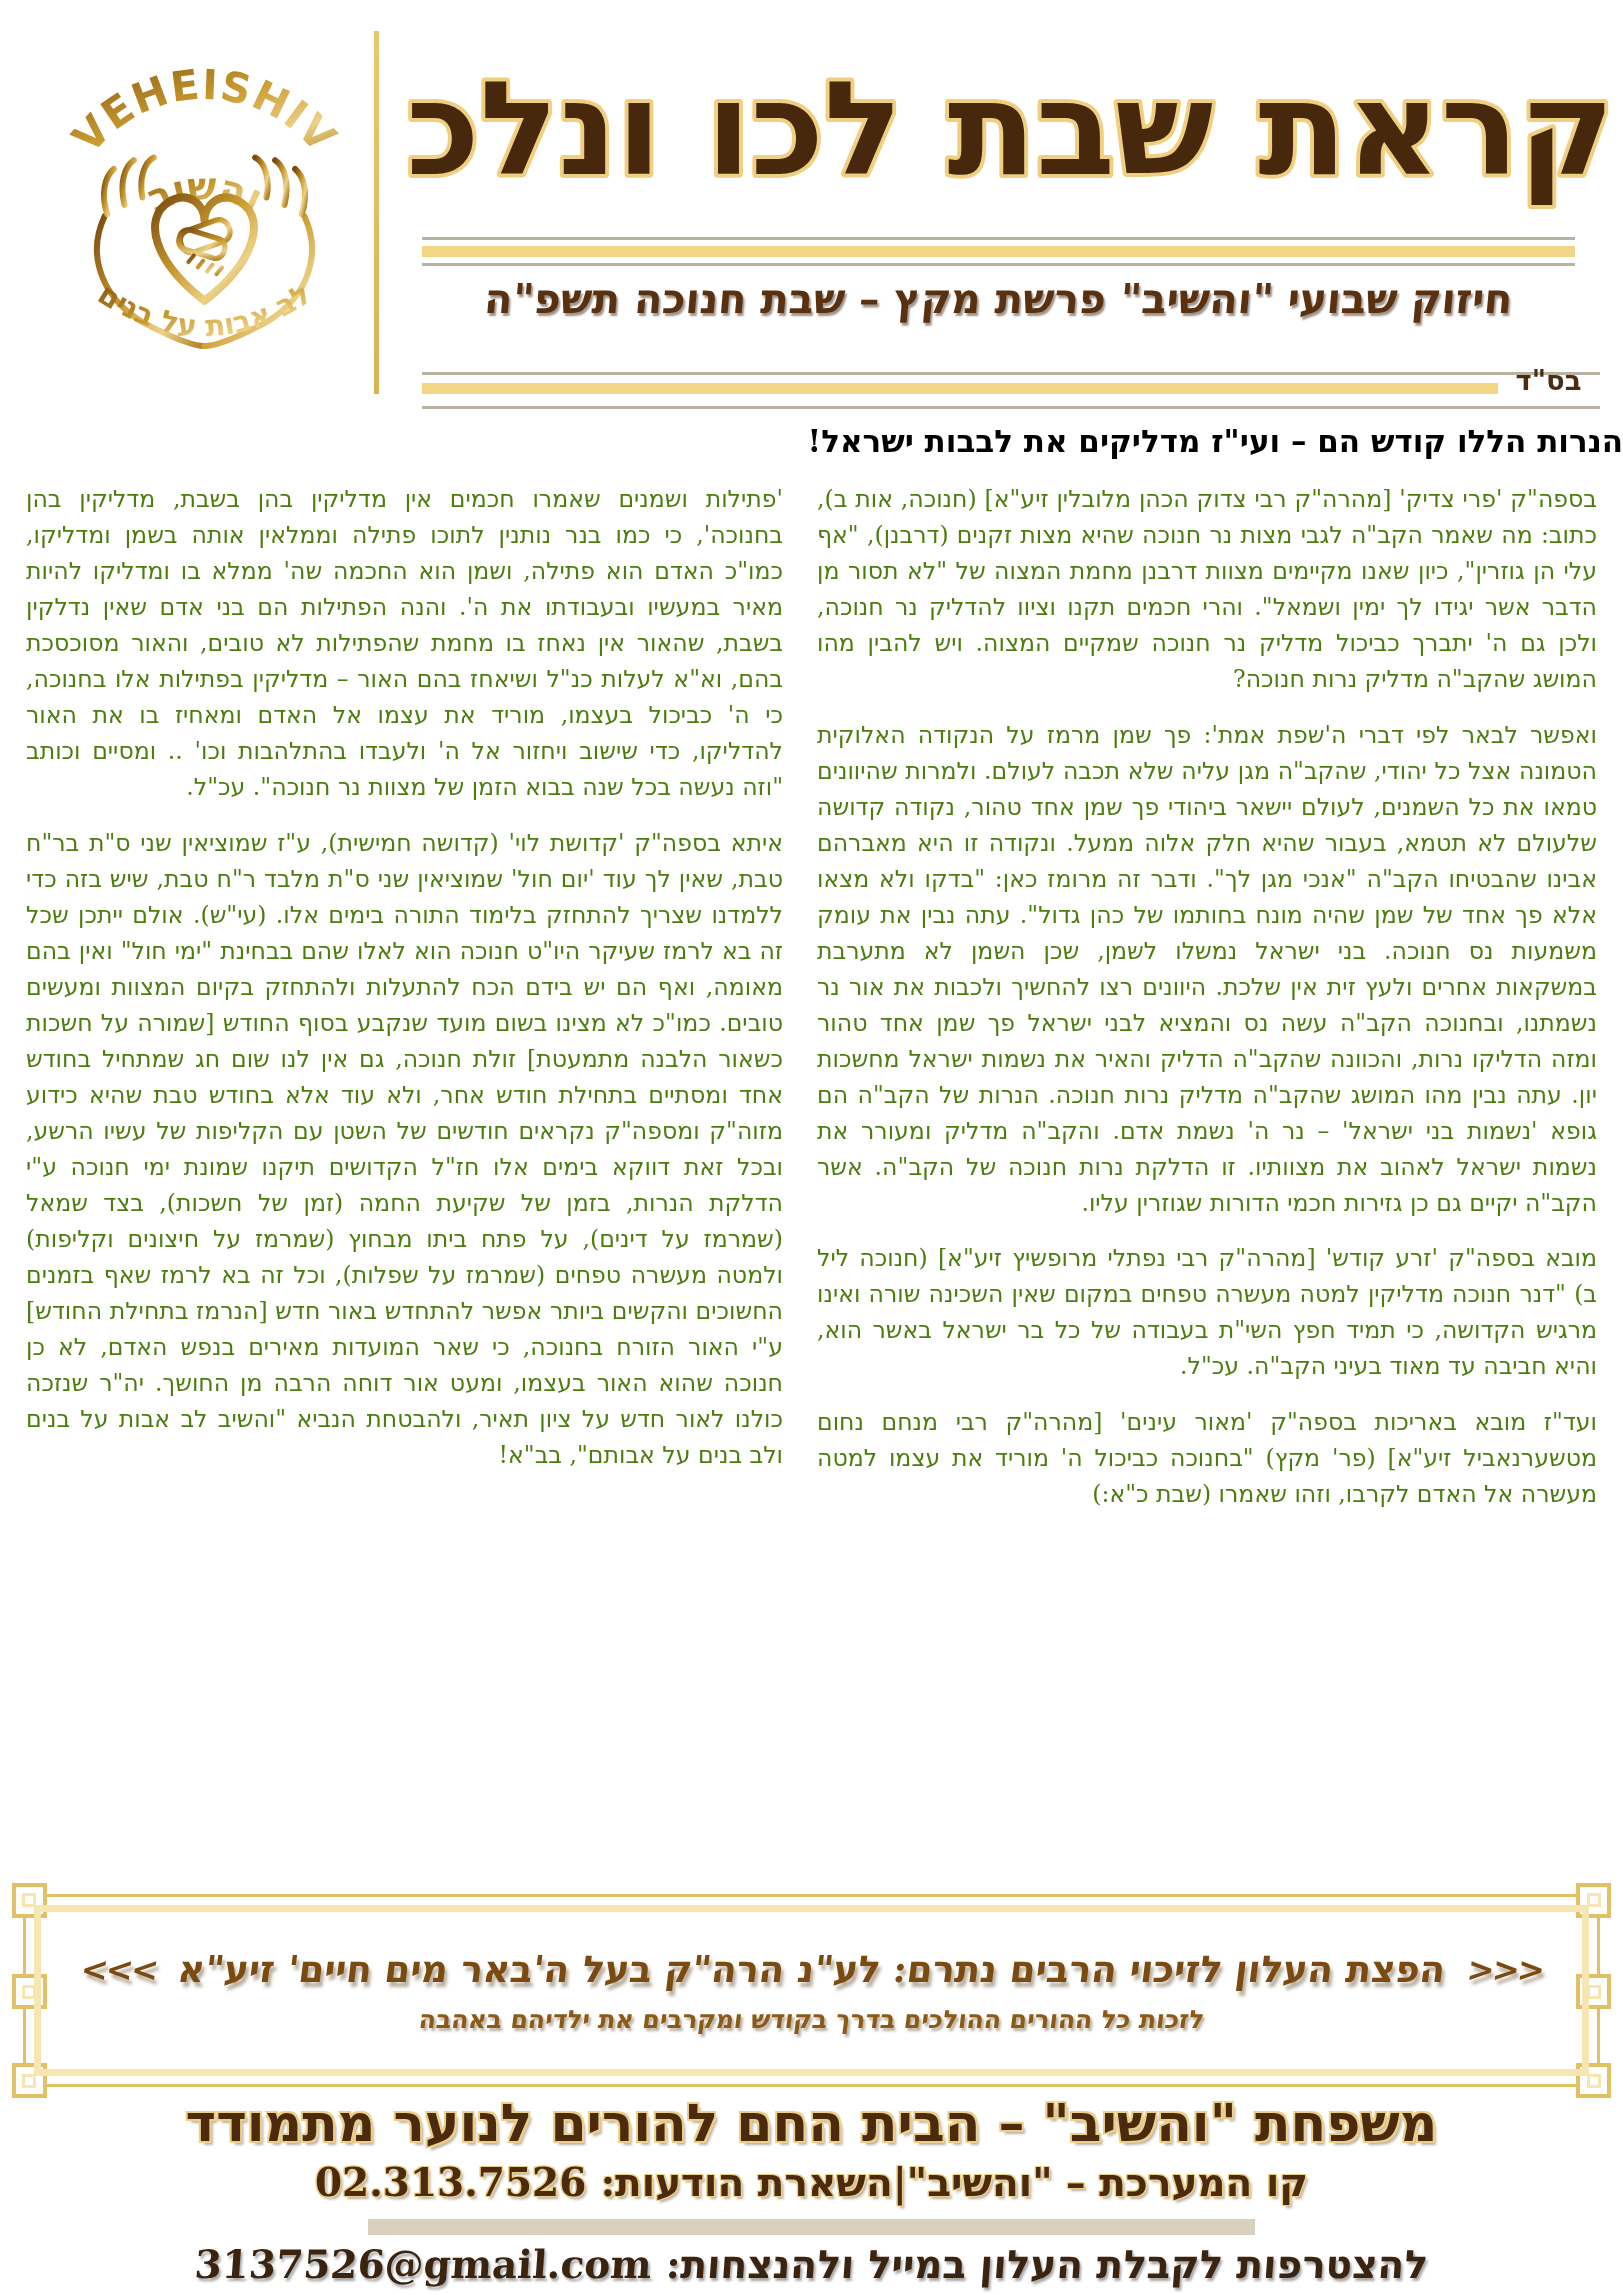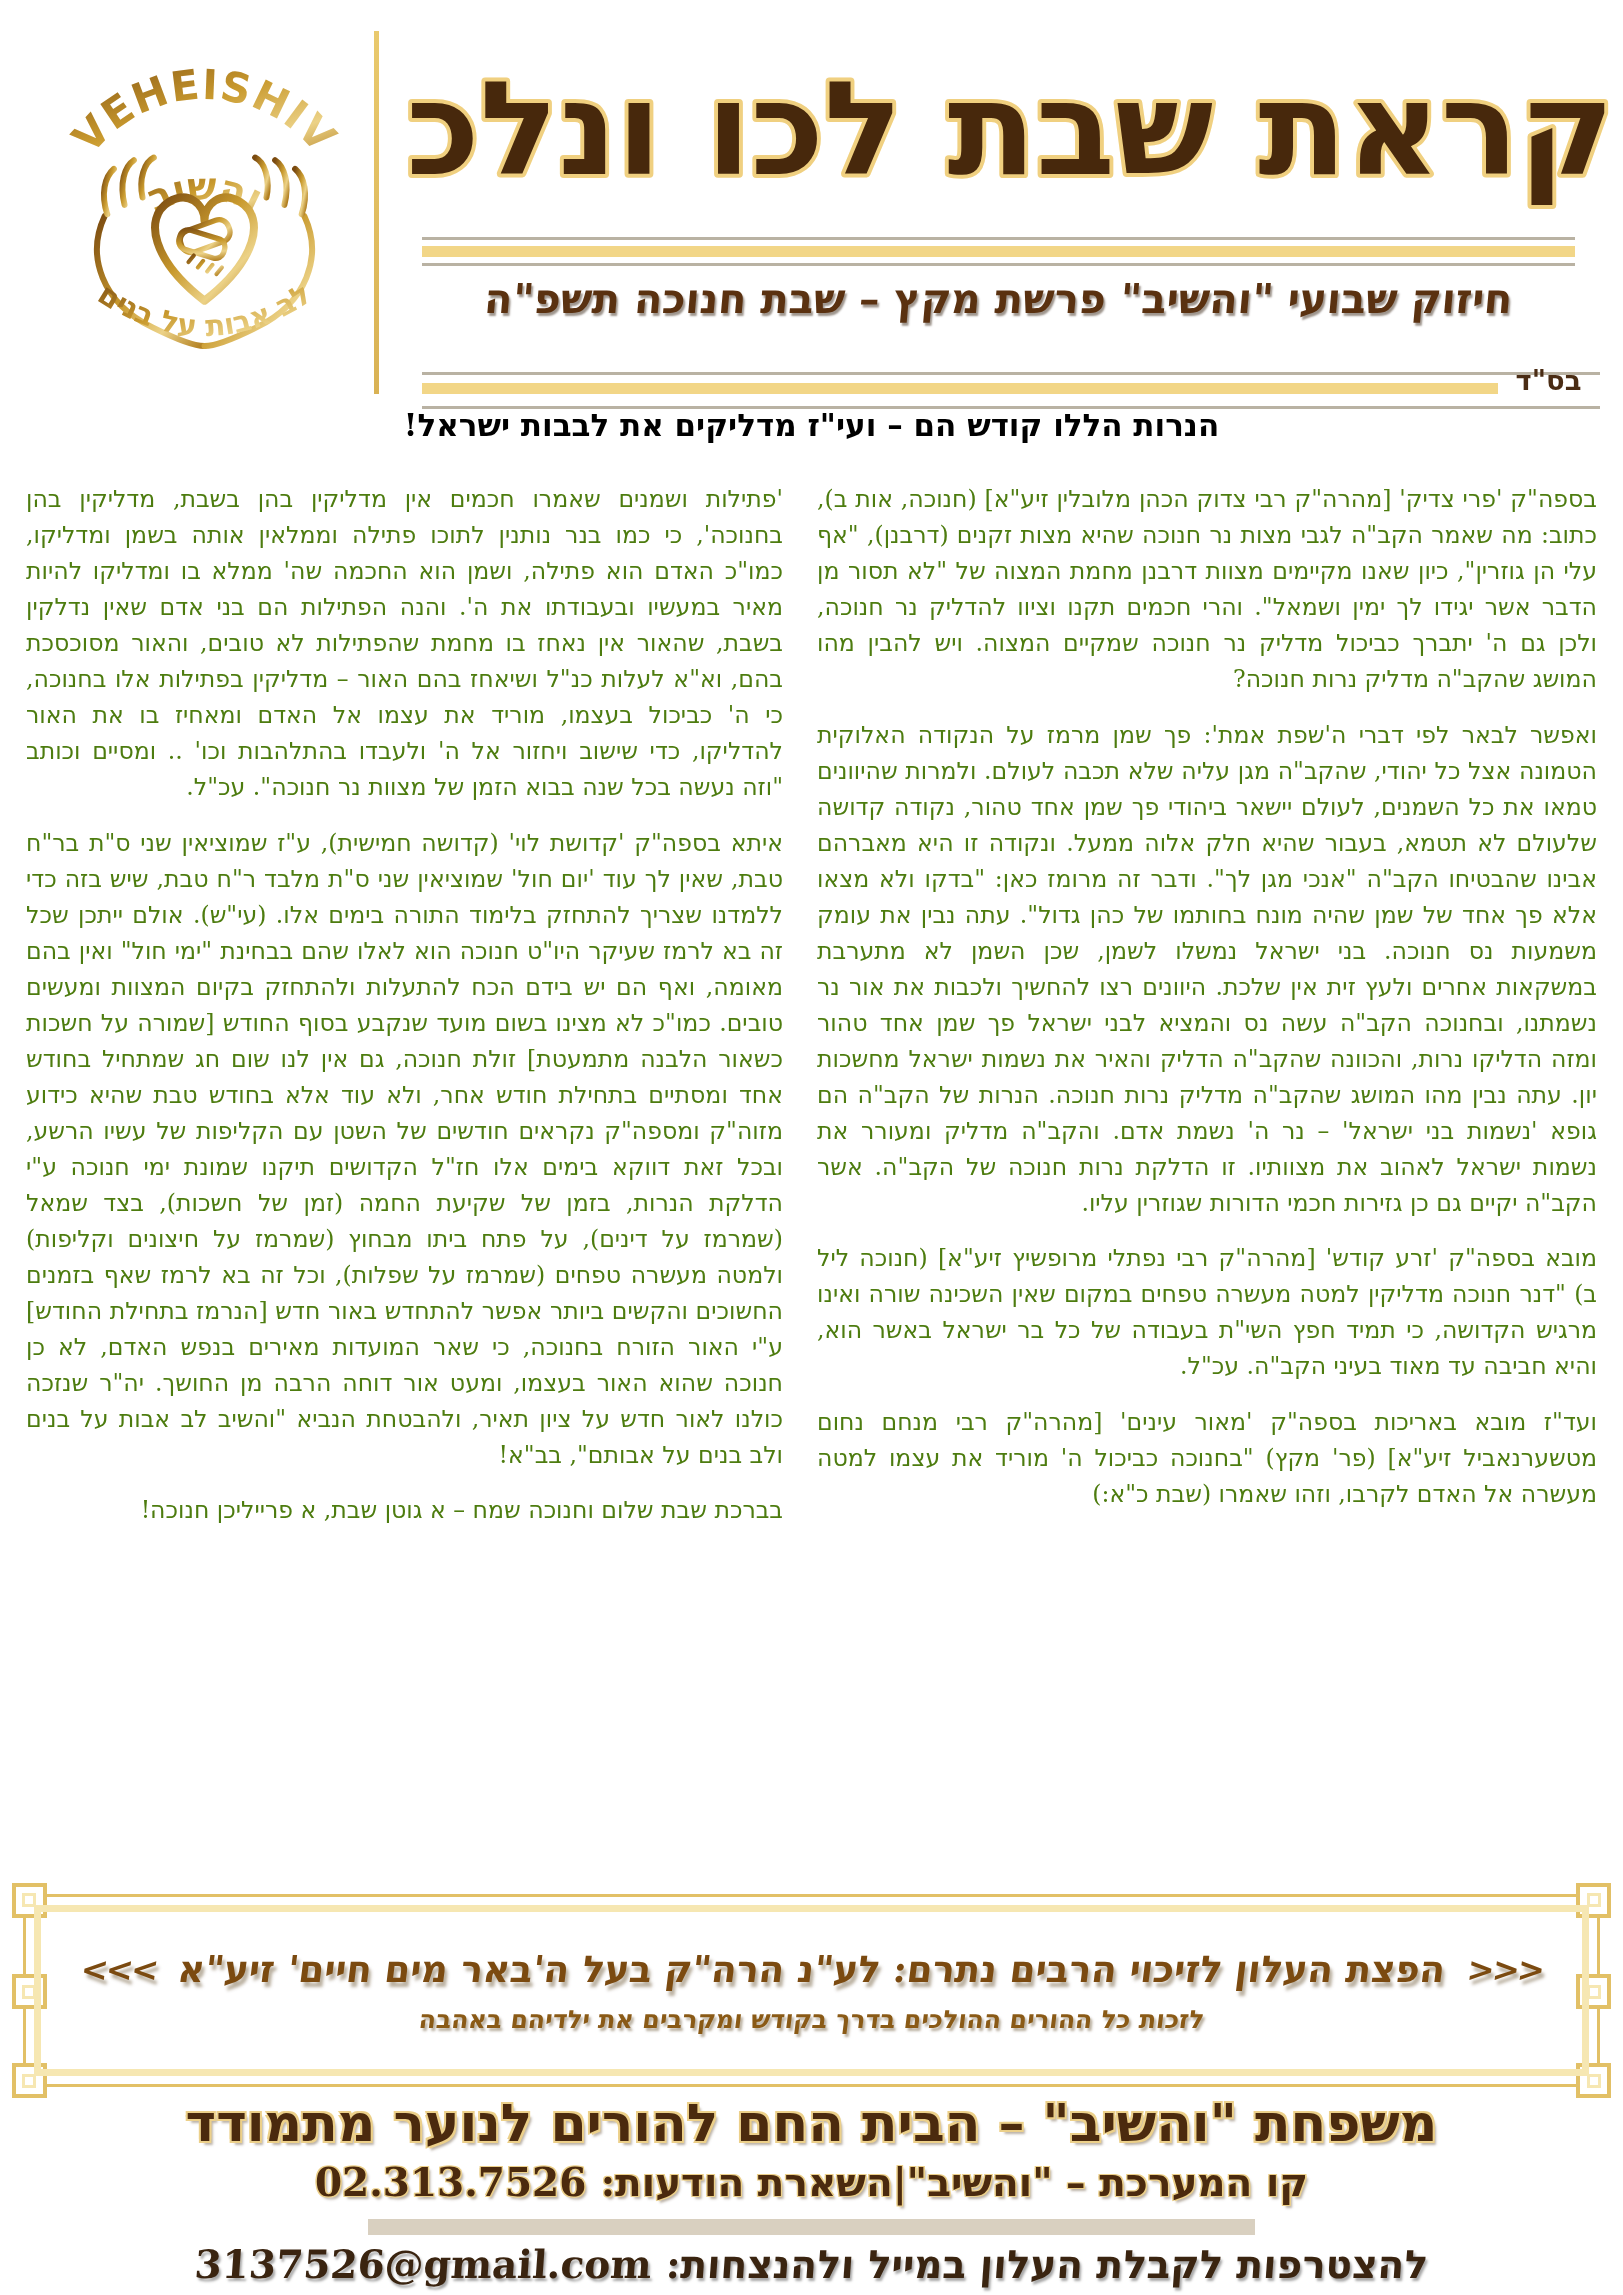--- a/index.html
+++ b/index.html
@@ -22,22 +22,22 @@
     transform:skewX(-5deg); text-shadow:2px 2.6px 2px rgba(40,20,0,0.45);
     white-space:nowrap;
   }
   .rule-gold-b{position:absolute; left:422px; top:383px; width:1076px; height:11px; background:#f2d687;}
   .rule-thin-b1{position:absolute; left:422px; top:372px; width:1178px; height:2.6px; background:#b9b2a3;}
   .rule-thin-b2{position:absolute; left:422px; top:406px; width:1178px; height:2.6px; background:#b9b2a3;}
   .bsd{position:absolute; left:1501px; top:364px; width:95px; text-align:center;
     font-size:27.5px; font-weight:bold; color:#4a2c14;}
   
   .headline{
-    position:absolute; left:0; top:407px; width:100%;
-    font-size:31px; font-weight:bold; color:#000; text-align:center;
+    position:absolute; left:0; top:423px; width:100%;
+    font-size:31px; font-weight:bold; color:#000; text-align:right;
   }
   .columns{
     position:absolute; left:26px; top:481px; width:1571px; height:1406px;
     display:flex; gap:34px; overflow:hidden;
   }
   .col{font-size:23.6px; line-height:36px; color:#4d7c0f; text-align:justify;}
   .col-right{width:780px; flex:0 0 auto;}
   .col-left{flex:1 1 auto;}
   .col p{margin:0 0 19.6px 0;}
   .b{font-weight:normal;}
@@ -160,21 +160,20 @@
   <div class="columns">
     <div class="col col-right">
         <p><span>בספה"ק </span><span class="b">'פרי צדיק'</span><span> [מהרה"ק רבי צדוק הכהן מלובלין זיע"א] (חנוכה, אות ב), כתוב: מה שאמר הקב"ה לגבי מצות נר חנוכה שהיא מצות זקנים (דרבנן), "אף עלי הן גוזרין", כיון שאנו מקיימים מצוות דרבנן מחמת המצוה של "לא תסור מן הדבר אשר יגידו לך ימין ושמאל". והרי חכמים תקנו וציוו להדליק נר חנוכה, ולכן גם ה' יתברך כביכול מדליק נר חנוכה שמקיים המצוה. ויש להבין מהו המושג שהקב"ה מדליק נרות חנוכה?</span></p>
         <p><span>ואפשר לבאר לפי דברי </span><span class="b">ה'שפת אמת'</span><span>: פך שמן מרמז על הנקודה האלוקית הטמונה אצל כל יהודי, שהקב"ה מגן עליה שלא תכבה לעולם. ולמרות שהיוונים טמאו את כל השמנים, לעולם יישאר ביהודי פך שמן אחד טהור, נקודה קדושה שלעולם לא תטמא, בעבור שהיא חלק אלוה ממעל. ונקודה זו היא מאברהם אבינו שהבטיחו הקב"ה "אנכי מגן לך". ודבר זה מרומז כאן: "בדקו ולא מצאו אלא פך אחד של שמן שהיה מונח בחותמו של כהן גדול". עתה נבין את עומק משמעות נס חנוכה. בני ישראל נמשלו לשמן, שכן השמן לא מתערבת במשקאות אחרים ולעץ זית אין שלכת. היוונים רצו להחשיך ולכבות את אור נר נשמתנו, ובחנוכה הקב"ה עשה נס והמציא לבני ישראל פך שמן אחד טהור ומזה הדליקו נרות, והכוונה שהקב"ה הדליק והאיר את נשמות ישראל מחשכות יון. עתה נבין מהו המושג שהקב"ה מדליק נרות חנוכה. הנרות של הקב"ה הם גופא </span><span class="b">'נשמות בני ישראל' – נר ה' נשמת אדם</span><span>. והקב"ה מדליק ומעורר את נשמות ישראל לאהוב את מצוותיו. זו הדלקת נרות חנוכה של הקב"ה. אשר הקב"ה יקיים גם כן גזירות חכמי הדורות שגוזרין עליו.</span></p>
         <p><span>מובא בספה"ק </span><span class="b">'זרע קודש'</span><span> [מהרה"ק רבי נפתלי מרופשיץ זיע"א] (חנוכה ליל ב) "דנר חנוכה מדליקין למטה מעשרה טפחים במקום שאין השכינה שורה ואינו מרגיש הקדושה, כי תמיד חפץ השי"ת בעבודה של כל בר ישראל באשר הוא, והיא חביבה עד מאוד בעיני הקב"ה. עכ"ל.</span></p>
         <p><span>ועד"ז מובא באריכות בספה"ק </span><span class="b">'מאור עינים'</span><span> [מהרה"ק רבי מנחם נחום מטשערנאביל זיע"א] (פר' מקץ) "בחנוכה כביכול ה' מוריד את עצמו למטה מעשרה אל האדם לקרבו, וזהו שאמרו (שבת כ"א:)</span></p>
       </div>
     <div class="col col-left">
         <p><span>'פתילות ושמנים שאמרו חכמים אין מדליקין בהן בשבת, מדליקין בהן בחנוכה', כי כמו בנר נותנין לתוכו פתילה וממלאין אותה בשמן ומדליקו, כמו"כ האדם הוא פתילה, ושמן הוא החכמה שה' ממלא בו ומדליקו להיות מאיר במעשיו ובעבודתו את ה'. והנה הפתילות הם בני אדם שאין נדלקין בשבת, שהאור אין נאחז בו מחמת שהפתילות לא טובים, והאור מסוכסכת בהם, וא"א לעלות כנ"ל ושיאחז בהם האור – מדליקין בפתילות אלו בחנוכה, כי ה' כביכול בעצמו, מוריד את עצמו אל האדם ומאחיז בו את האור להדליקו, כדי שישוב ויחזור אל ה' ולעבדו בהתלהבות וכו' .. ומסיים וכותב "וזה נעשה בכל שנה בבוא הזמן של מצוות נר חנוכה". עכ"ל.</span></p>
         <p><span>איתא בספה"ק </span><span class="b">'קדושת לוי'</span><span> (קדושה חמישית), ע"ז שמוציאין שני ס"ת בר"ח טבת, שאין לך עוד 'יום חול' שמוציאין שני ס"ת מלבד ר"ח טבת, שיש בזה כדי ללמדנו שצריך להתחזק בלימוד התורה בימים אלו. (עי"ש). אולם ייתכן שכל זה בא לרמז שעיקר היו"ט חנוכה הוא לאלו שהם בבחינת "ימי חול" ואין בהם מאומה, ואף הם יש בידם הכח להתעלות ולהתחזק בקיום המצוות ומעשים טובים. כמו"כ לא מצינו בשום מועד שנקבע בסוף החודש [שמורה על חשכות כשאור הלבנה מתמעטת] זולת חנוכה, גם אין לנו שום חג שמתחיל בחודש אחד ומסתיים בתחילת חודש אחר, ולא עוד אלא בחודש טבת שהיא כידוע מזוה"ק ומספה"ק נקראים חודשים של השטן עם הקליפות של עשיו הרשע, ובכל זאת דווקא בימים אלו חז"ל הקדושים תיקנו שמונת ימי חנוכה ע"י הדלקת הנרות, בזמן של שקיעת החמה (זמן של חשכות), בצד שמאל (שמרמז על דינים), על פתח ביתו מבחוץ (שמרמז על חיצונים וקליפות) ולמטה מעשרה טפחים (שמרמז על שפלות), וכל זה בא לרמז שאף בזמנים החשוכים והקשים ביותר אפשר להתחדש באור חדש [הנרמז בתחילת החודש] ע"י האור הזורח בחנוכה, כי שאר המועדות מאירים בנפש האדם, לא כן חנוכה שהוא האור בעצמו, ומעט אור דוחה הרבה מן החושך. יה"ר שנזכה כולנו לאור חדש על ציון תאיר, ולהבטחת הנביא "והשיב לב אבות על בנים ולב בנים על אבותם", בב"א!</span></p>
-        <p><span class="b">בברכת שבת שלום וחנוכה שמח – א גוטן שבת, א פרייליכן חנוכה!</span></p>
       </div>
   </div>
 
   <div class="frame">
     <div class="fk tl">
         <div class="fi"></div>
       </div>
     <div class="fk tr">
         <div class="fi"></div>
       </div>

